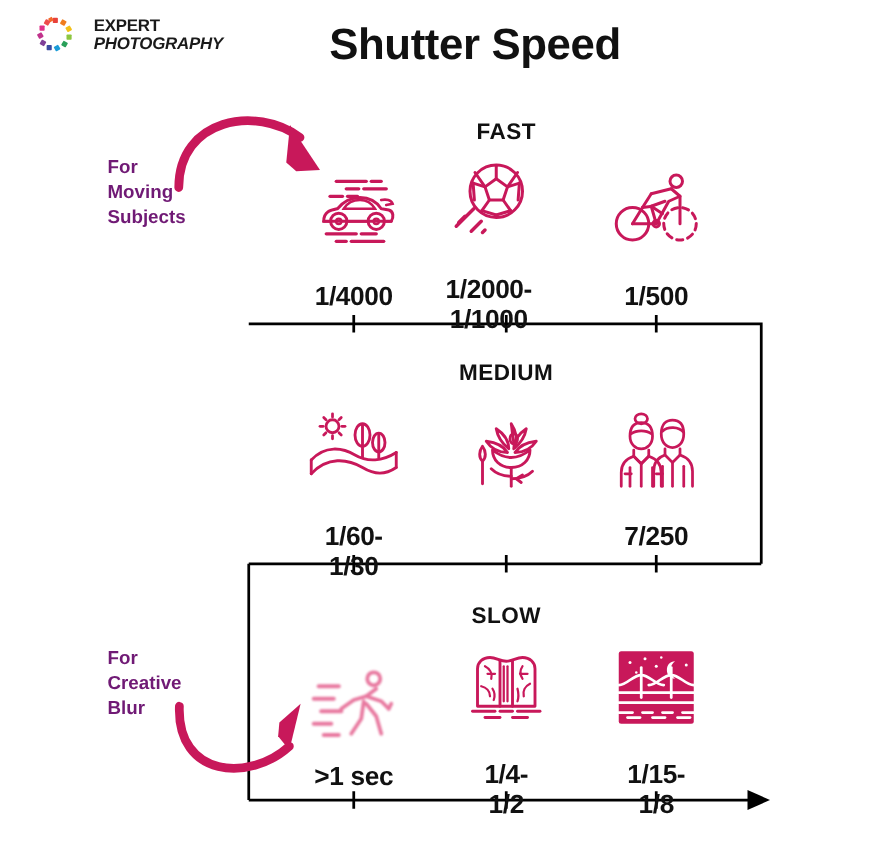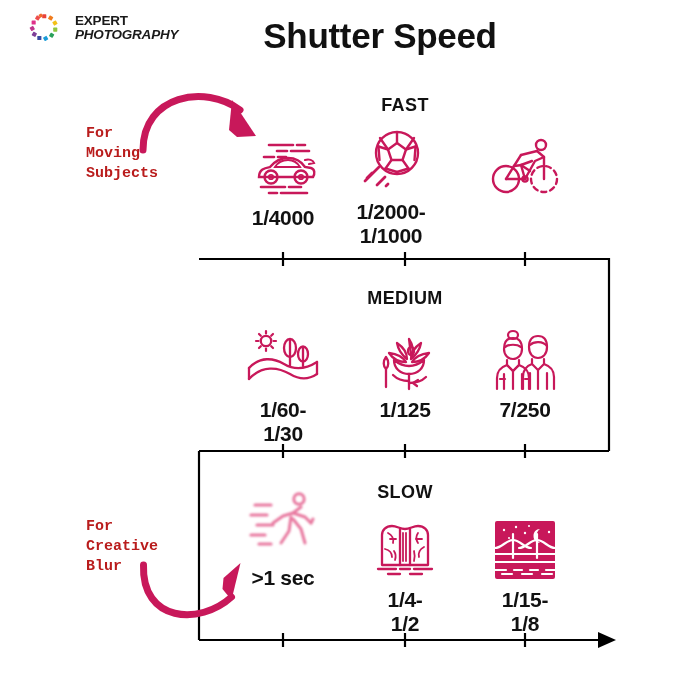--- a/index.html
+++ b/index.html
@@ -28,57 +28,56 @@
     position:absolute;left:0;right:0;top:16px;
     text-align:center;
     font-size:35px;font-weight:bold;color:#111;
     letter-spacing:-0.3px;
     padding-left:60px;
   }
 
   
   .side-label{
     position:absolute;
-    font-size:15px;font-weight:bold;color:#b91c1c;
+    font-size:15px;font-weight:bold;color:#701a75;
     line-height:1.32;
-    font-family:Liberation Mono, monospace;
   }
   #side-moving{left:86px;top:124px;}
   #side-blur{left:86px;top:517px;}
 
   
   .band-title{
     position:absolute;
     font-size:18px;font-weight:bold;color:#111;
     letter-spacing:0.4px;
     text-align:center;
   }
   #band-fast{left:345px;top:95px;width:120px;}
   #band-medium{left:345px;top:288px;width:120px;}
   #band-slow{left:345px;top:482px;width:120px;}
 
   
   .cell{position:absolute;width:150px;text-align:center;}
   .cell .icon-wrap{height:76px;display:flex;align-items:center;justify-content:center;}
   .cell .cap{
     font-size:21px;font-weight:bold;color:#111;
-    line-height:1.12;margin-top:0;white-space:pre-line;
+    line-height:1.12;margin-top:20px;white-space:pre-line;
     letter-spacing:-0.3px;
   }
 
   
   #cell-4000{left:208px;top:130px;}
   #cell-2000{left:316px;top:124px;}
   #cell-500 {left:450px;top:130px;}
   
   #cell-60  {left:208px;top:322px;}
   #cell-125 {left:330px;top:322px;}
   #cell-250 {left:450px;top:322px;}
   
-  #cell-1sec{left:208px;top:484px;}
+  #cell-1sec{left:208px;top:528px;}
   #cell-14  {left:330px;top:512px;}
   #cell-115 {left:450px;top:512px;}
   #cell-1sec .cap{margin-top:6px;}
 
   svg{display:block;overflow:visible;}
 
   .axis-layer{position:absolute;inset:0;pointer-events:none;}
 </style>
 </head>
 <body>
@@ -240,20 +239,21 @@
         <path d="M49,16 L56,22 L56,44"></path>
         <path d="M37,44 L47,26 L56,22"></path>
         <path d="M37,44 L18,44"></path>
         <path d="M37,44 L33,30 L44,26"></path>
         <path d="M33,30 L42,36"></path>
         <path d="M26,31 L34,30"></path>
         <path d="M18,44 L26,31"></path>
         <circle cx="37" cy="44" r="2.6"></circle>
       </svg>
     </div>
+    <div class="cap">1/500</div>
   </div>
 
   <div class="cell" id="cell-60">
     <div class="icon-wrap">
       <svg width="78" height="64" viewBox="0 0 78 64" stroke="#C8185A" fill="none" stroke-width="2.3" stroke-linecap="round" stroke-linejoin="round">
         <circle cx="22" cy="13" r="5.2"></circle>
         <g stroke-width="2.2">
           <path d="M22,3 L22,5.5"></path>
             <path d="M22,20.5 L22,23"></path>
           <path d="M12,13 L14.5,13"></path>
@@ -288,21 +288,20 @@
         <path d="M25,33 C25,41 31,47 40,47 C49,47 55,41 55,33 C50,37 45,39 40,39 C35,39 30,37 25,33 Z"></path>
         <ellipse cx="42" cy="24" rx="3" ry="4"></ellipse>
         <path d="M17,30 C14,34 14,39 17,42 C20,39 20,34 17,30 Z"></path>
         <path d="M17,42 L17,60"></path>
         <path d="M40,47 L40,62"></path>
         <path d="M40,54 C34,54 28,52 24,48"></path>
         <path d="M40,56 C47,56 53,54 57,50"></path>
         <path d="M49,53 L44,56 L48,59"></path>
       </svg>
     </div>
-    <div class="cap">1/125</div>
   </div>
 
   <div class="cell" id="cell-250">
     <div class="icon-wrap">
       <svg width="72" height="66" viewBox="0 0 72 66" stroke="#C8185A" fill="none" stroke-width="2.2" stroke-linecap="round" stroke-linejoin="round">
 
         <ellipse cx="24" cy="8" rx="5" ry="4"></ellipse>
         <path d="M15,22 C15,14 19,11 24,11 C29,11 33,14 33,22 C33,28 29,32 24,32 C19,32 15,28 15,22 Z"></path>
         <path d="M16,20 C20,17 28,17 32,20"></path>
         <path d="M18,38 C12,40 8,44 8,51 L8,62"></path>

